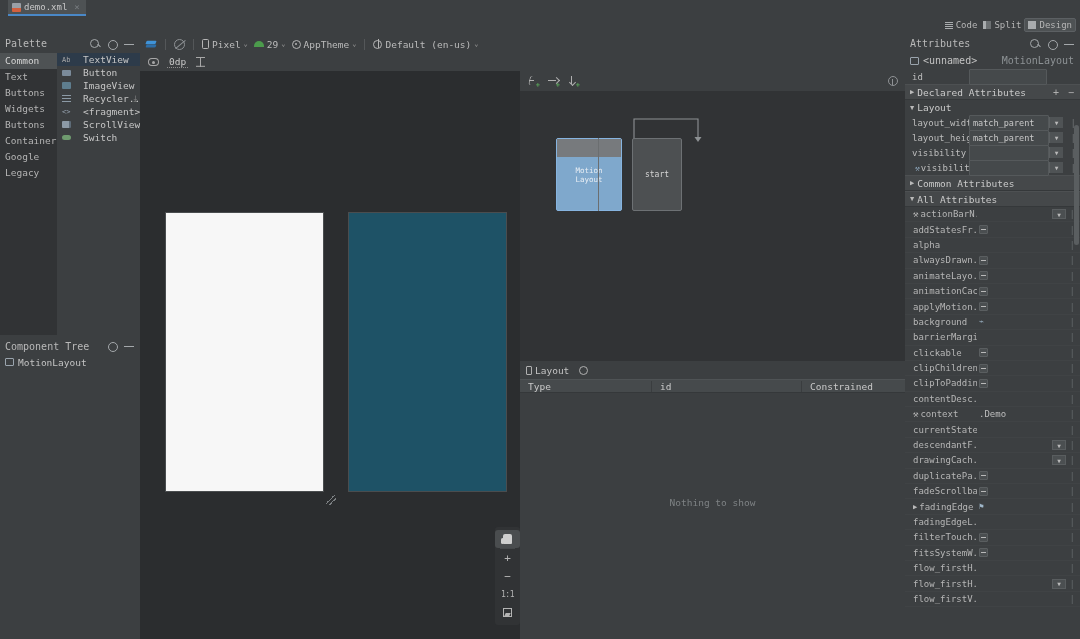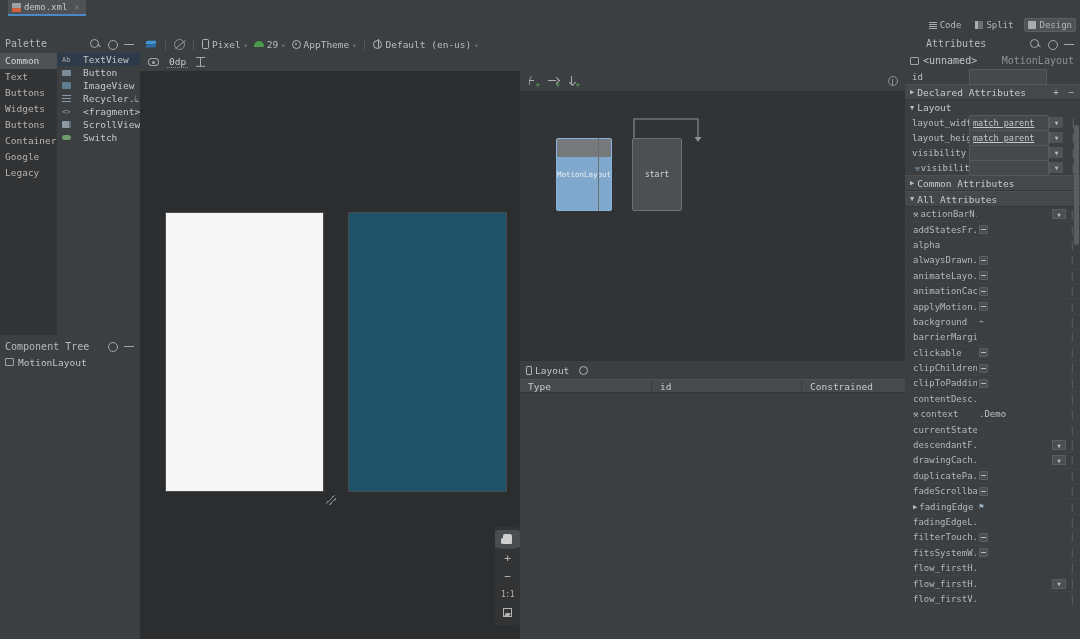--- a/index.html
+++ b/index.html
@@ -29,21 +29,21 @@
   .tab .xmlicon {
     width: 9px; height: 9px; display: inline-block; position: relative;
     background: linear-gradient(#9aa0a6 0 55%, #d2603f 55% 100%);
     border-radius: 1px;
   }
   .tab .closex { color: #7a7f82; font-size: 9px; margin-left: 4px; }
 
   
   .editor-modes {
     position: absolute; right: 4px; top: 17px; height: 15px;
-    display: flex; align-items: center; gap: 8px; font-size: 9px; color: #b6b6b6;
+    display: flex; align-items: center; font-size: 9px; color: #b6b6b6;
   }
   .mode { display: flex; align-items: center; gap: 3px; padding: 1px 3px; border-radius: 2px; }
   .mode.active { background: #4e5254; border: 1px solid #5c6063; }
   .mode .mi { display: inline-block; width: 8px; height: 8px; }
   .mi-code { background:
       linear-gradient(#a9acae 0 1px, transparent 1px) 0 1px/8px 2px repeat-y; }
   .mi-split { background: linear-gradient(90deg,#a9acae 0 3px, #6c7072 3px 8px); }
   .mi-design { background: #a9acae; }
 
   
@@ -228,23 +228,23 @@
     content:""; position:absolute; left:3px; top:1.5px; width:5px; height:6px;
     border-left:1.2px solid #8f9295; border-radius: 0 3px 3px 0;
   }
 
   .motion-canvas { position: absolute; left: 0; top: 20px; width: 385px; height: 270px; }
   .mbox {
     position: absolute; border-radius: 2px; display: flex; align-items: center; justify-content: center;
     font-size: 8px; color: #d6d6d6; text-align: center; line-height: 1.2;
   }
   .mbox-ml {
-    left: 36px; top: 47px; width: 56px; height: 73px;
+    left: 36px; top: 47px; width: 66px; height: 73px;
     background: #7fa8cc; border: 1.4px solid #86b4e0;
-    color: #e8eef4; font-size: 7.5px;
+    flex-direction: column; color: #e8eef4; font-size: 7.5px;
   }
   .mbox-ml .title-strip {
     position: absolute; left: 0; top: 0; width: 100%; height: 18px; background: #777a7d;
   }
   .mbox-vsep { position: absolute; left: 78px; top: 47px; width: 1px; height: 73px; background: #6b6e70; }
   .mbox-state {
     background: #4d5052; border: 1.2px solid #6d7174;
   }
   .mbox-start { left: 112px; top: 47px; width: 50px; height: 73px; }
   .mbox-end   { left: 175px; top: 47px; width: 50px; height: 73px; }
@@ -274,35 +274,35 @@
   .lp-empty {
     position: absolute; left: 0; right: 0; top: 104px; text-align: center;
     font-size: 9.5px; color: #7e8284;
   }
 
   
   .attrs {
     position: absolute; left: 905px; top: 35px; width: 175px; height: 604px;
     background: #3c3f41;
   }
-  .attrs-head { height: 17px; display: flex; align-items: center; margin-left: 16px; }
+  .attrs-head { height: 17px; display: flex; align-items: center; }
   .attrs-elem {
     height: 17px; display: flex; align-items: center; gap: 4px; padding: 0 6px 0 5px;
     font-size: 10px; color: #c3c3c3;
   }
   .attrs-elem .spacer { flex: 1; }
   .attrs-elem .type { color: #8d9295; }
   .row {
     height: 15px; display: flex; align-items: center; font-size: 9px; color: #bdbdbd;
   }
   .row .lbl { width: 64px; padding-left: 7px; white-space: nowrap; overflow: hidden; }
   .row .wrench { color: #8fa8bd; font-size: 8px; margin-left: 3px; margin-right: 1px; }
   .field {
     height: 16px; background: #45494b; border: 1px solid #55595b; border-radius: 1px;
-    display: flex; align-items: center; font-size: 8.5px; color: #c9c9c9; padding: 0 3px; text-decoration: underline;
+    display: flex; align-items: center; font-size: 8.5px; color: #c9c9c9; padding: 0 3px;
   }
   .field.w-id { width: 78px; }
   .field.w-val { width: 80px; position: relative; }
   .dd { width: 14px; height: 11px; background: #4f5355; border-left: 1px solid #5b5f61;
         display: flex; align-items: center; justify-content: center; font-size: 6px; color: #b9b9b9; }
   .row .tail { margin-left: auto; padding-right: 4px; color: #6f7375; font-size: 9px; }
   .sect {
     height: 16px; display: flex; align-items: center; gap: 3px;
     background: #45484a; font-size: 9.5px; color: #cacaca; padding-left: 5px;
     border-top: 1px solid #4d5052; border-bottom: 1px solid #35383a;
@@ -517,20 +517,23 @@
         <span class="lp-layout-ico"></span>
         <span>Layout</span>
       </span>
       <span class="lp-circle-ico"></span>
     </div>
     <div class="lp-header">
       <span class="lp-col lp-col-type">Type</span>
       <span class="lp-col lp-col-id">id</span>
       <span class="lp-col lp-col-con">Constrained</span>
     </div>
+    <div class="lp-body">
+      <div class="lp-empty">Nothing to show</div>
+    </div>
   </div>
 
   <div class="attrs">
     <div class="attrs-head">
       <span class="panel-title">Attributes</span>
       <span class="hdr-icons">
         <span class="ico ico-search"></span>
         <span class="ico ico-gear"></span>
         <span class="ico ico-min"></span>
       </span>

